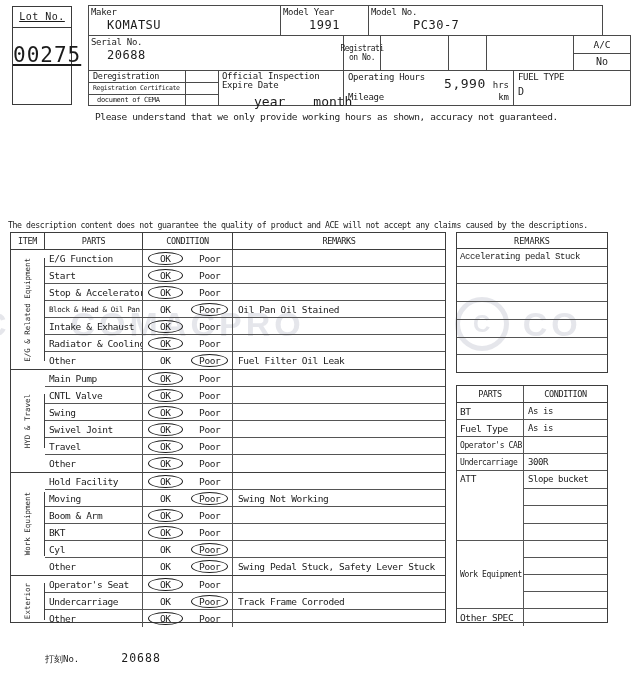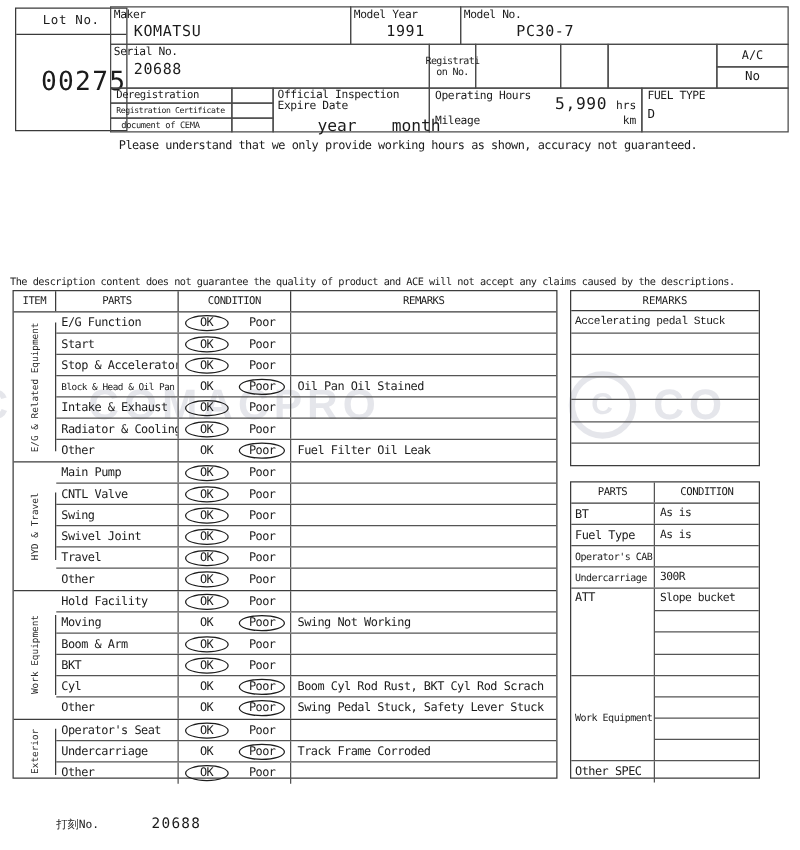--- a/index.html
+++ b/index.html
@@ -7,23 +7,23 @@
     width:640px;height:680px;position:relative;background:#ffffff;
     font-family:"DejaVu Sans Mono","Liberation Mono",monospace;
     color:#1b1b1b;overflow:hidden;
     -webkit-font-smoothing:antialiased;
   }
   .abs{position:absolute;}
   .cell{position:absolute;border:1px solid #4a4a4a;box-sizing:border-box;background:transparent;}
   .lbl{font-size:9px;letter-spacing:-0.3px;}
 
   
-  #lot-box{left:12px;top:6px;width:90px;height:99px;border:1px solid #3a3a3a;box-sizing:border-box;}
+  #lot-box{left:12px;top:6px;width:60px;height:99px;border:1px solid #3a3a3a;box-sizing:border-box;text-decoration:underline;}
   #lot-box .hd{height:20px;border-bottom:1px solid #3a3a3a;text-align:center;font-size:10px;line-height:20px;letter-spacing:0.5px;}
-  #lot-box .num{text-align:right;font-size:21px;letter-spacing:1px;margin-top:25px;}
+  #lot-box .num{text-align:right;font-size:21px;letter-spacing:1px;margin-top:15px;}
 
   
   #hdr{left:88px;top:5px;width:543px;height:101px;}
   .hcell{padding:1px 2px;overflow:hidden;}
   .hcell .v{margin-left:16px;font-size:12px;letter-spacing:0.5px;margin-top:1px;}
   .center{text-align:center;}
   .tiny{font-size:8px;letter-spacing:-0.5px;line-height:9px;}
   .flexline{display:flex;align-items:baseline;}
 
   
@@ -95,21 +95,21 @@
 
 <div id="hdr" class="abs">
   <div class="cell hcell" style="left:0;top:0;width:193px;height:31px;">
     <div class="lbl">Maker</div>
     <div class="v">KOMATSU</div>
   </div>
   <div class="cell hcell" style="left:192px;top:0;width:89px;height:31px;">
     <div class="lbl">Model Year</div>
     <div class="v center" style="margin-left:0;">1991</div>
   </div>
-  <div class="cell hcell" style="left:280px;top:0;width:263px;height:31px;">
+  <div class="cell hcell" style="left:280px;top:0;width:235px;height:31px;">
     <div class="lbl">Model No.</div>
     <div class="v" style="margin-left:42px;">PC30-7</div>
   </div>
 
   <div class="cell hcell" style="left:0;top:30px;width:256px;height:36px;">
     <div class="lbl">Serial No.</div>
     <div class="v">20688</div>
   </div>
   <div class="cell" style="left:255px;top:30px;width:38px;height:36px;display:flex;align-items:center;justify-content:center;">
     <div class="tiny center">
@@ -415,21 +415,20 @@
           <div class="trow">
             <div class="td-part">Cyl</div>
             <div class="td-cond">
               <div class="half">
                 <span>OK</span>
               </div>
               <div class="half">
                 <span class="oval poor">Poor</span>
               </div>
             </div>
-            <div class="td-rem">Boom Cyl Rod Rust, BKT Cyl Rod Scrach</div>
           </div>
           <div class="trow">
             <div class="td-part">Other</div>
             <div class="td-cond">
               <div class="half">
                 <span>OK</span>
               </div>
               <div class="half">
                 <span class="oval poor">Poor</span>
               </div>

